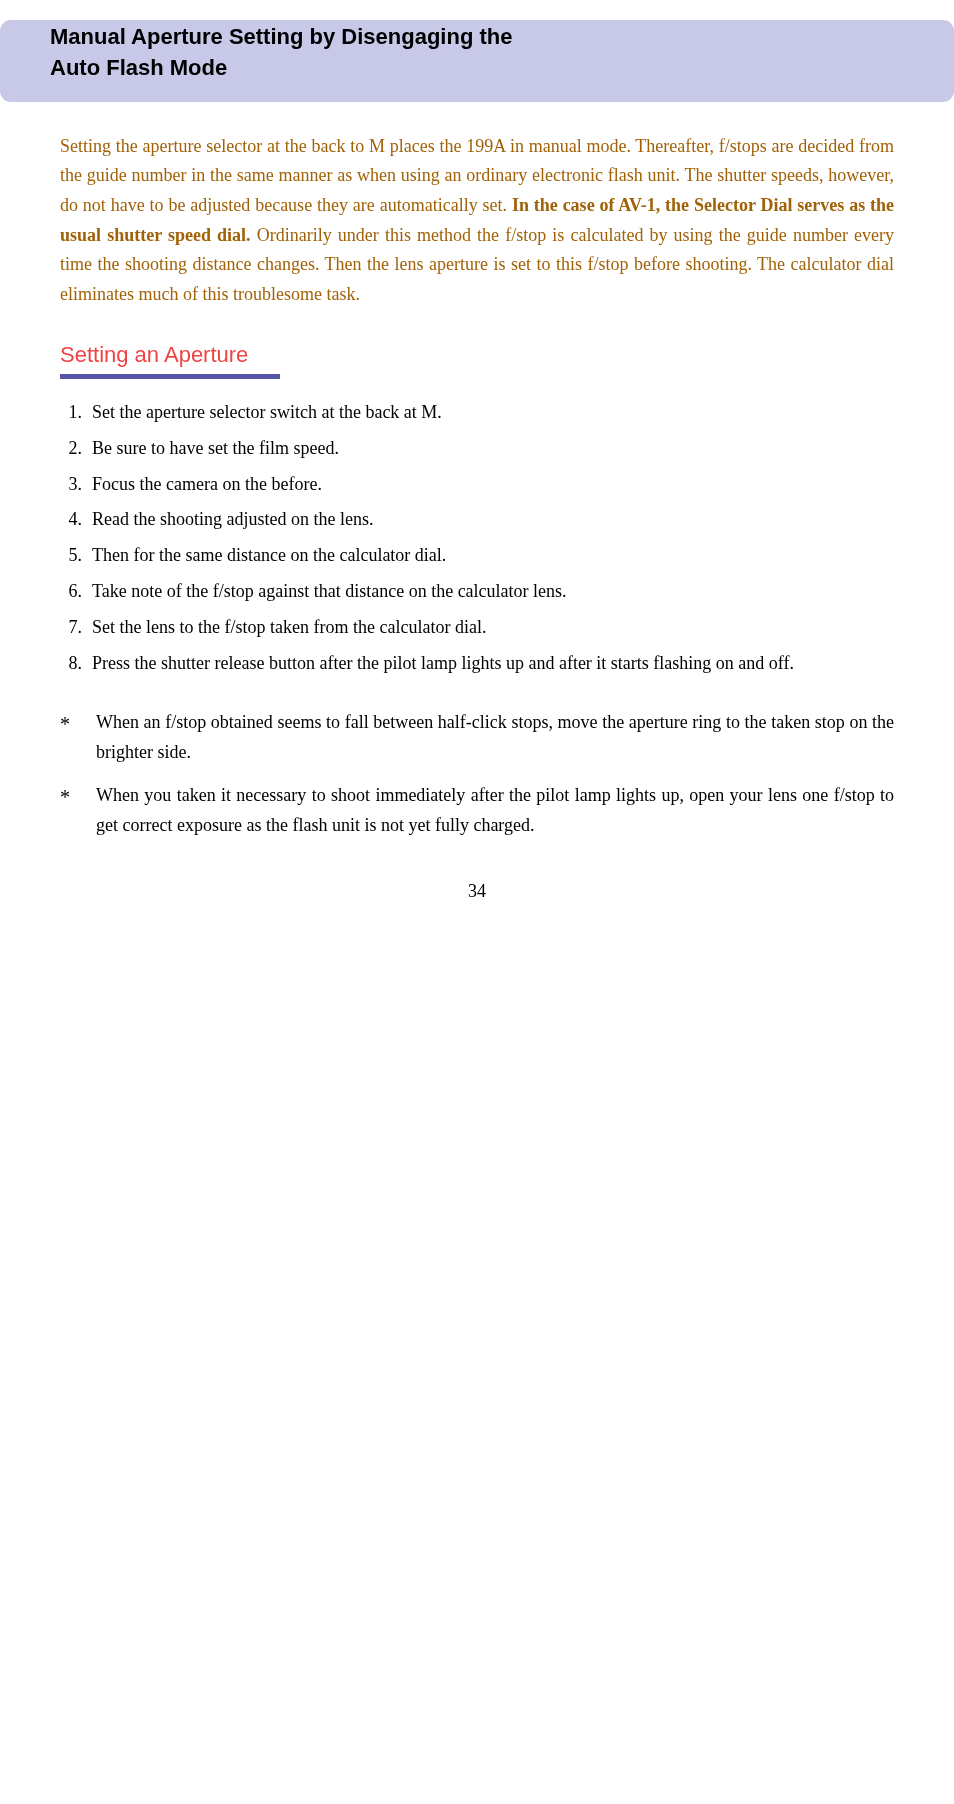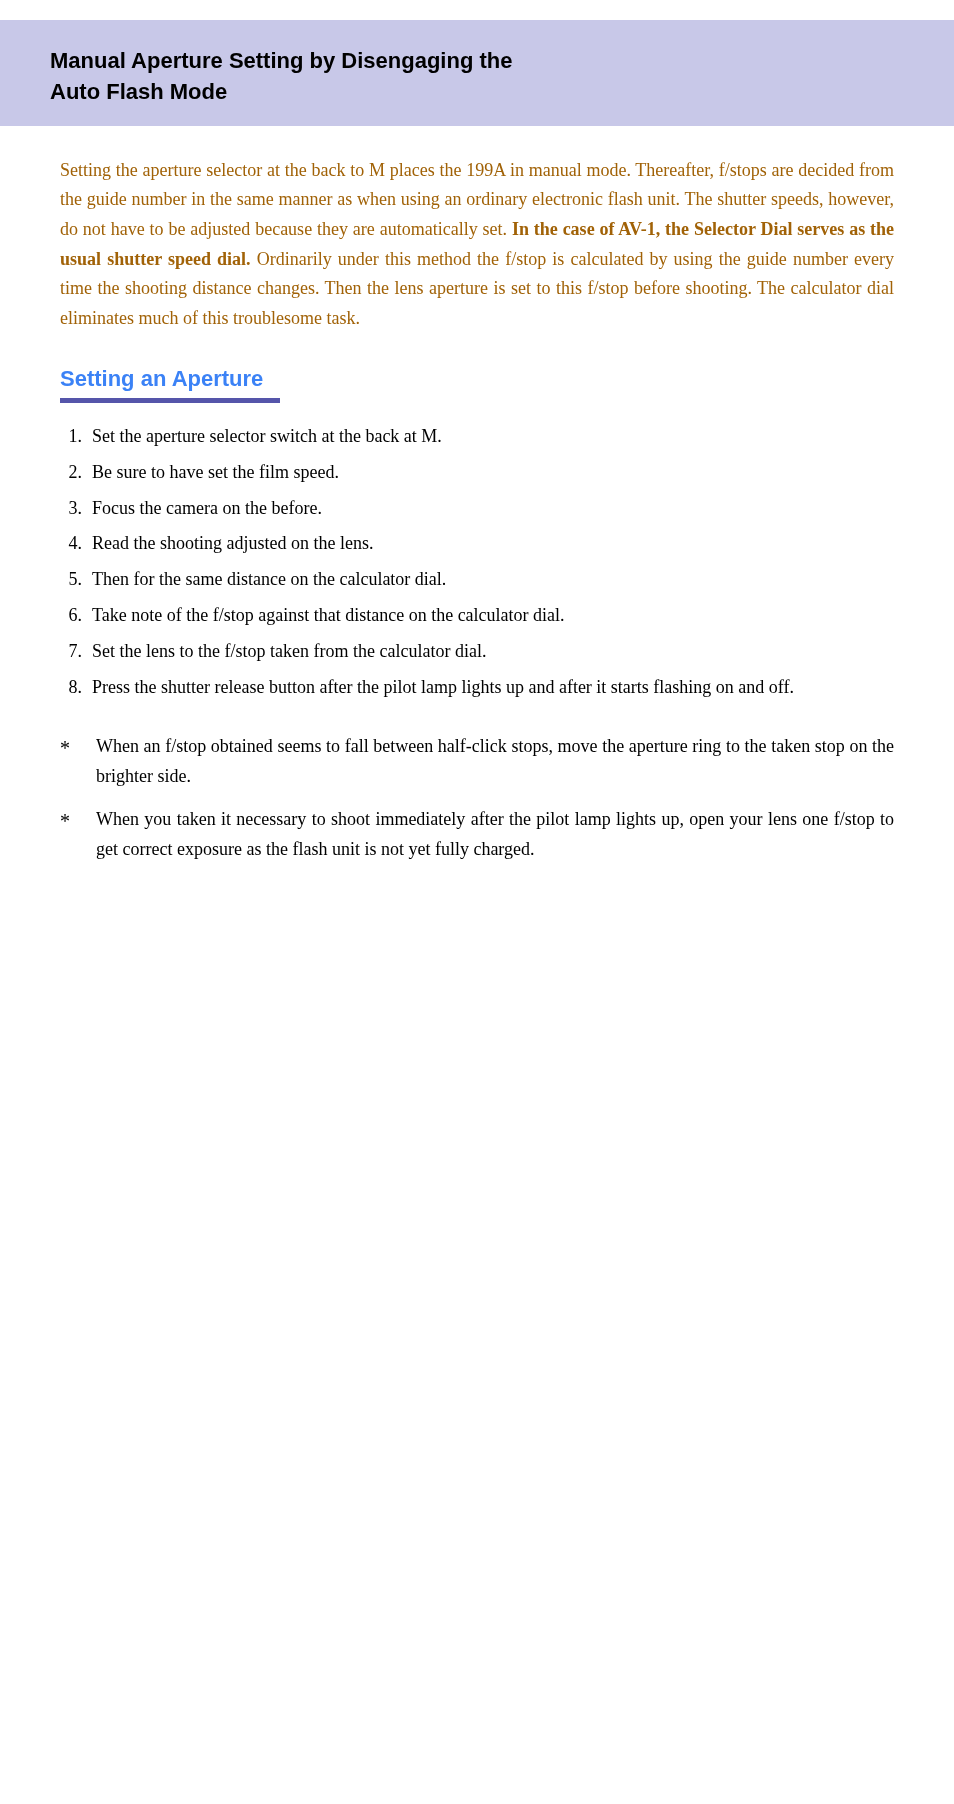--- a/index.html
+++ b/index.html
@@ -20,22 +20,23 @@
     .page-container {
       width: 954px;
       min-height: 1804px;
       background: #ffffff;
       padding: 20px 0 40px 0;
       position: relative;
     }
 
     .header-section {
       background: #c8c8e8;
-      padding: 26px 50px 18px 50px;
+      padding: 2px 50px 18px 50px;
       margin-bottom: 30px;
+      border-radius: 11px;
     }
 
     .header-title {
       font-family: Arial, Helvetica, sans-serif;
       font-size: 22px;
       font-weight: bold;
       color: #000000;
       line-height: 1.4;
     }
 
@@ -51,22 +52,22 @@
       color: #a16207;
     }
 
     .intro-paragraph .bold-inline {
       font-weight: bold;
     }
 
     .section-heading {
       font-family: Arial, Helvetica, sans-serif;
       font-size: 22px;
-      font-weight: bold;
-      color: #3b82f6;
+      font-weight: normal;
+      color: #ef4444;
       margin-bottom: 6px;
     }
 
     .heading-underline {
       width: 220px;
       height: 5px;
       background: #5555aa;
       margin-bottom: 20px;
     }
 
@@ -169,21 +170,21 @@
       <li>
         <span class="list-number">4.</span>
         <span class="list-text">Read the shooting adjusted on the lens.</span>
       </li>
       <li>
         <span class="list-number">5.</span>
         <span class="list-text">Then for the same distance on the calculator dial.</span>
       </li>
       <li>
         <span class="list-number">6.</span>
-        <span class="list-text">Take note of the f/stop against that distance on the calculator dial.</span>
+        <span class="list-text">Take note of the f/stop against that distance on the calculator lens.</span>
       </li>
       <li>
         <span class="list-number">7.</span>
         <span class="list-text">Set the lens to the f/stop taken from the calculator dial.</span>
       </li>
       <li>
         <span class="list-number">8.</span>
         <span class="list-text">Press the shutter release button after the pilot lamp lights up and after it starts flashing on and off.</span>
       </li>
     </ol>
@@ -192,15 +193,18 @@
       <div class="bullet-item">
         <span class="bullet-star">*</span>
         <span class="bullet-text">When an f/stop obtained seems to fall between half-click stops, move the aperture ring to the taken stop on the brighter side.</span>
       </div>
       <div class="bullet-item">
         <span class="bullet-star">*</span>
         <span class="bullet-text">When you taken it necessary to shoot immediately after the pilot lamp lights up, open your lens one f/stop to get correct exposure as the flash unit is not yet fully charged.</span>
       </div>
     </div>
 
+    <div class="page-number-area">
+      <span>34</span>
+    </div>
 
   </div>
 </div>
 
 </body></html>

